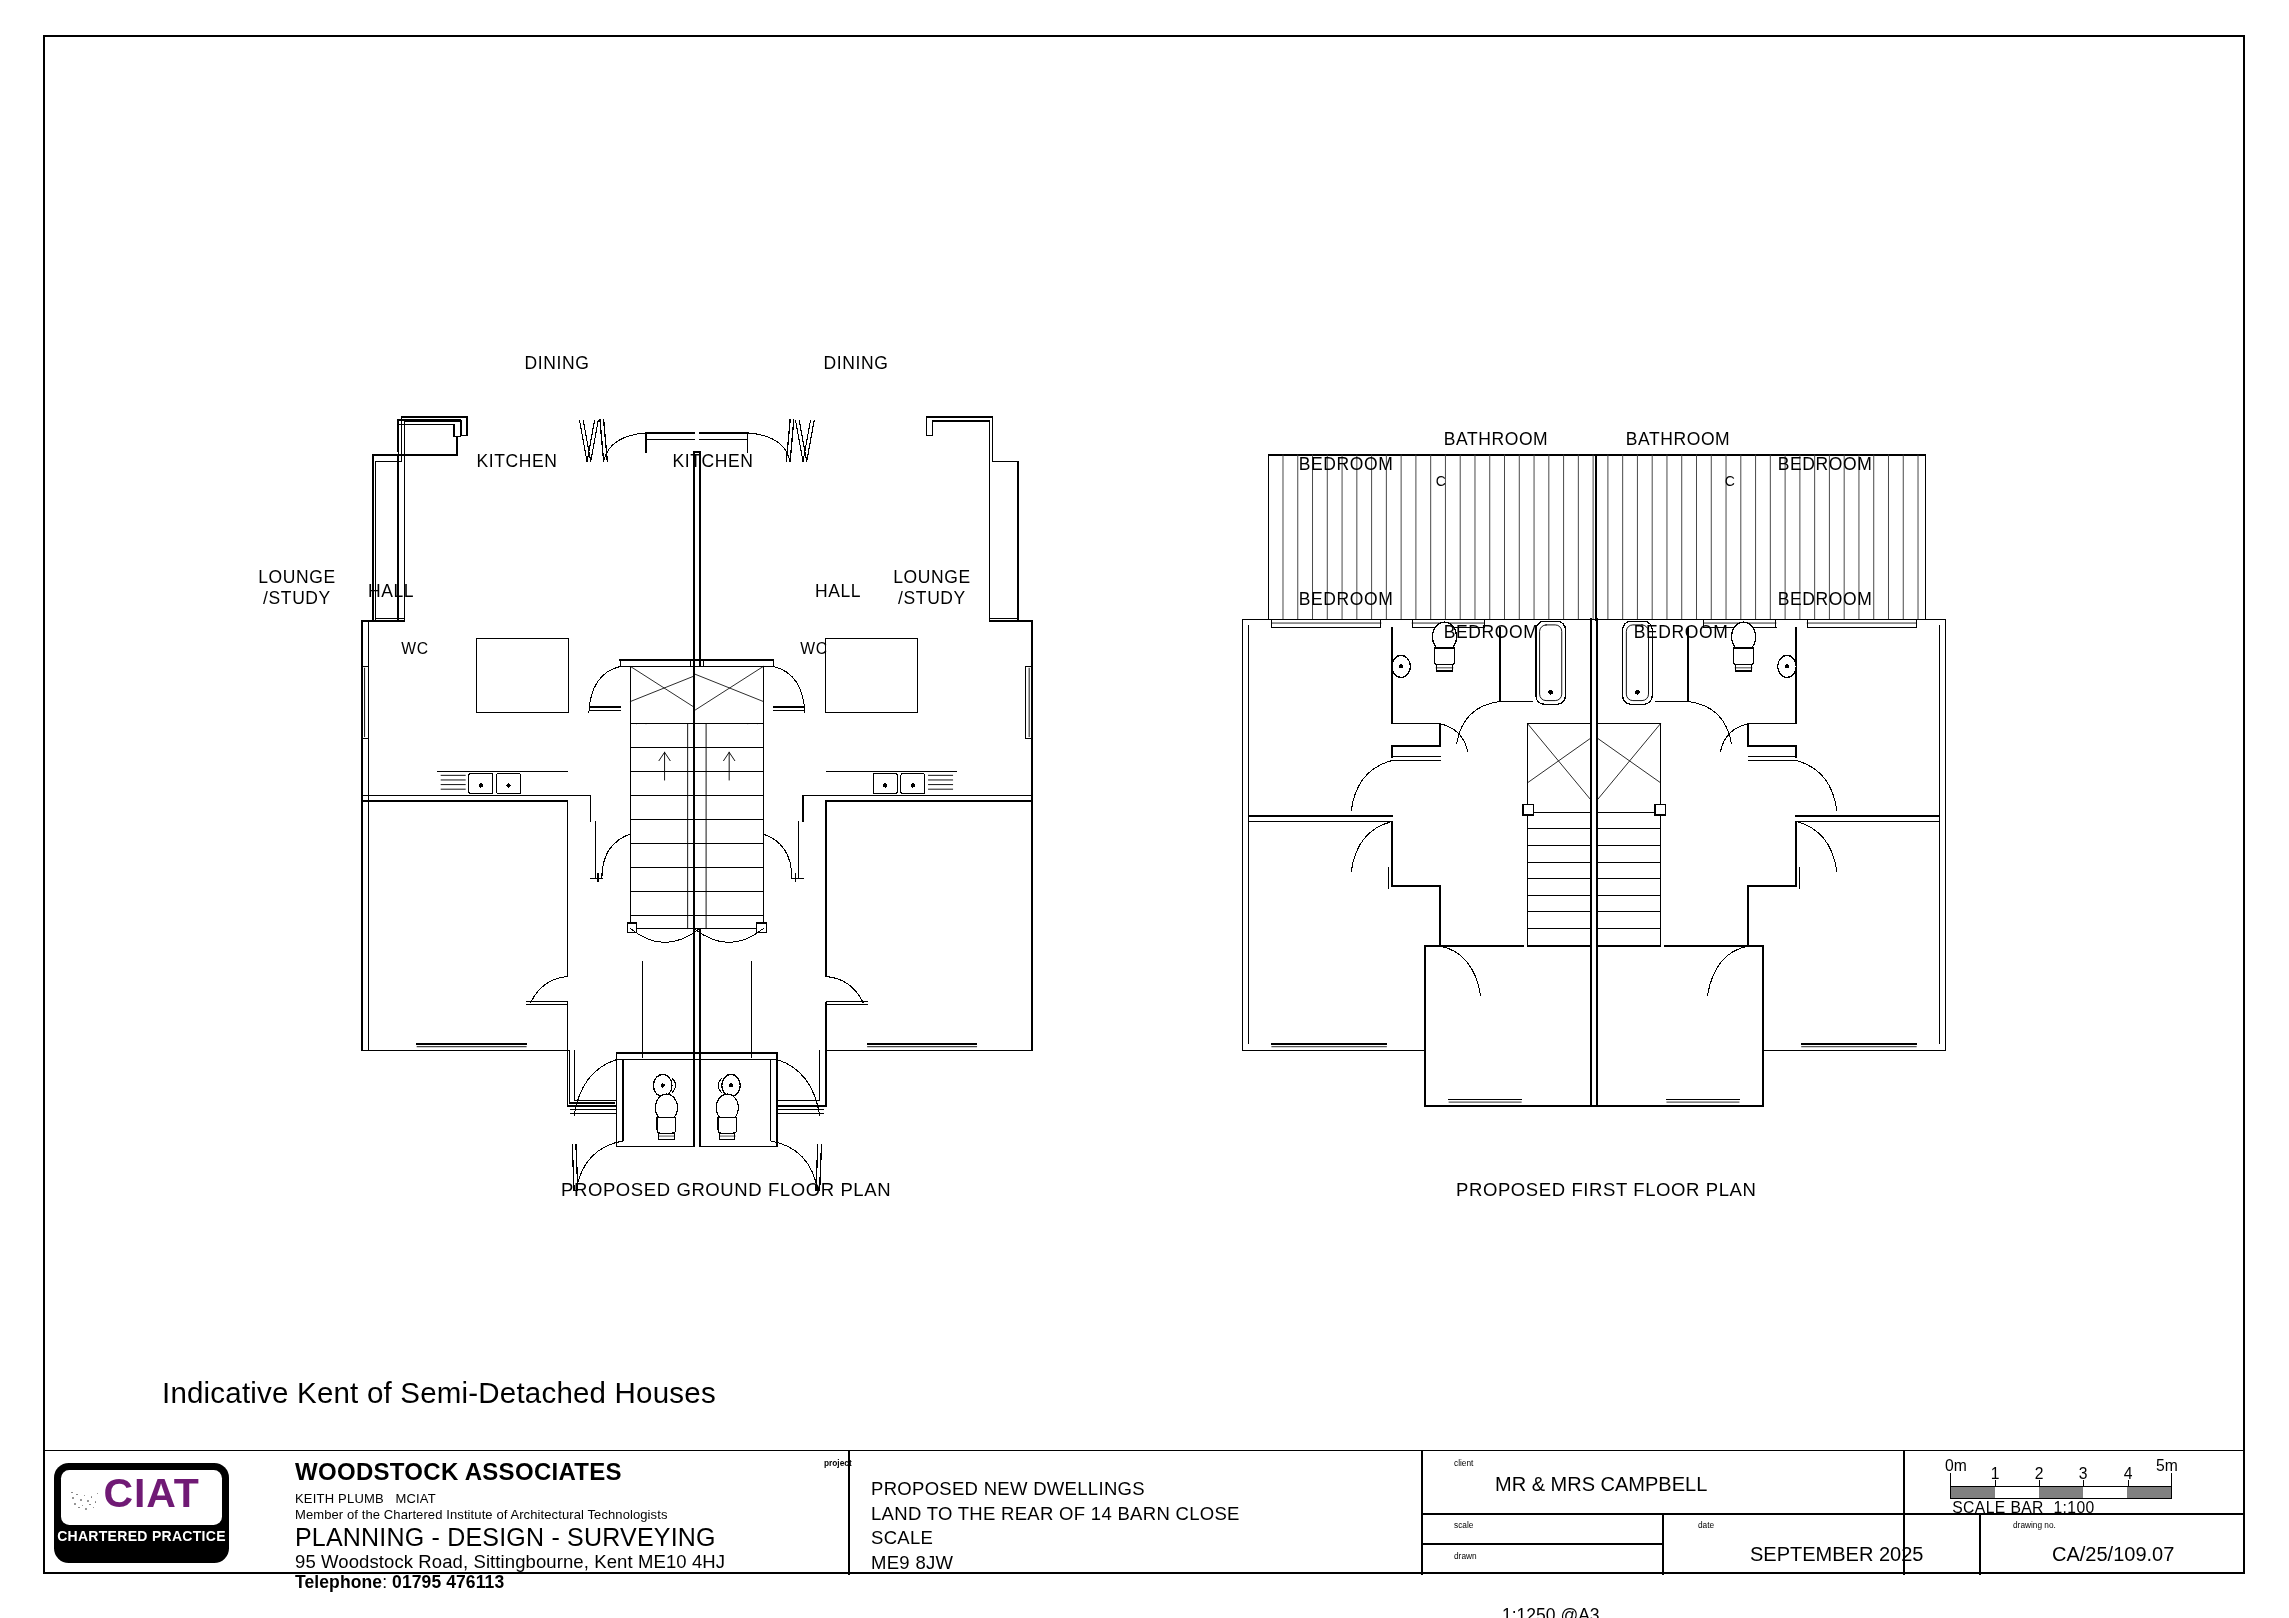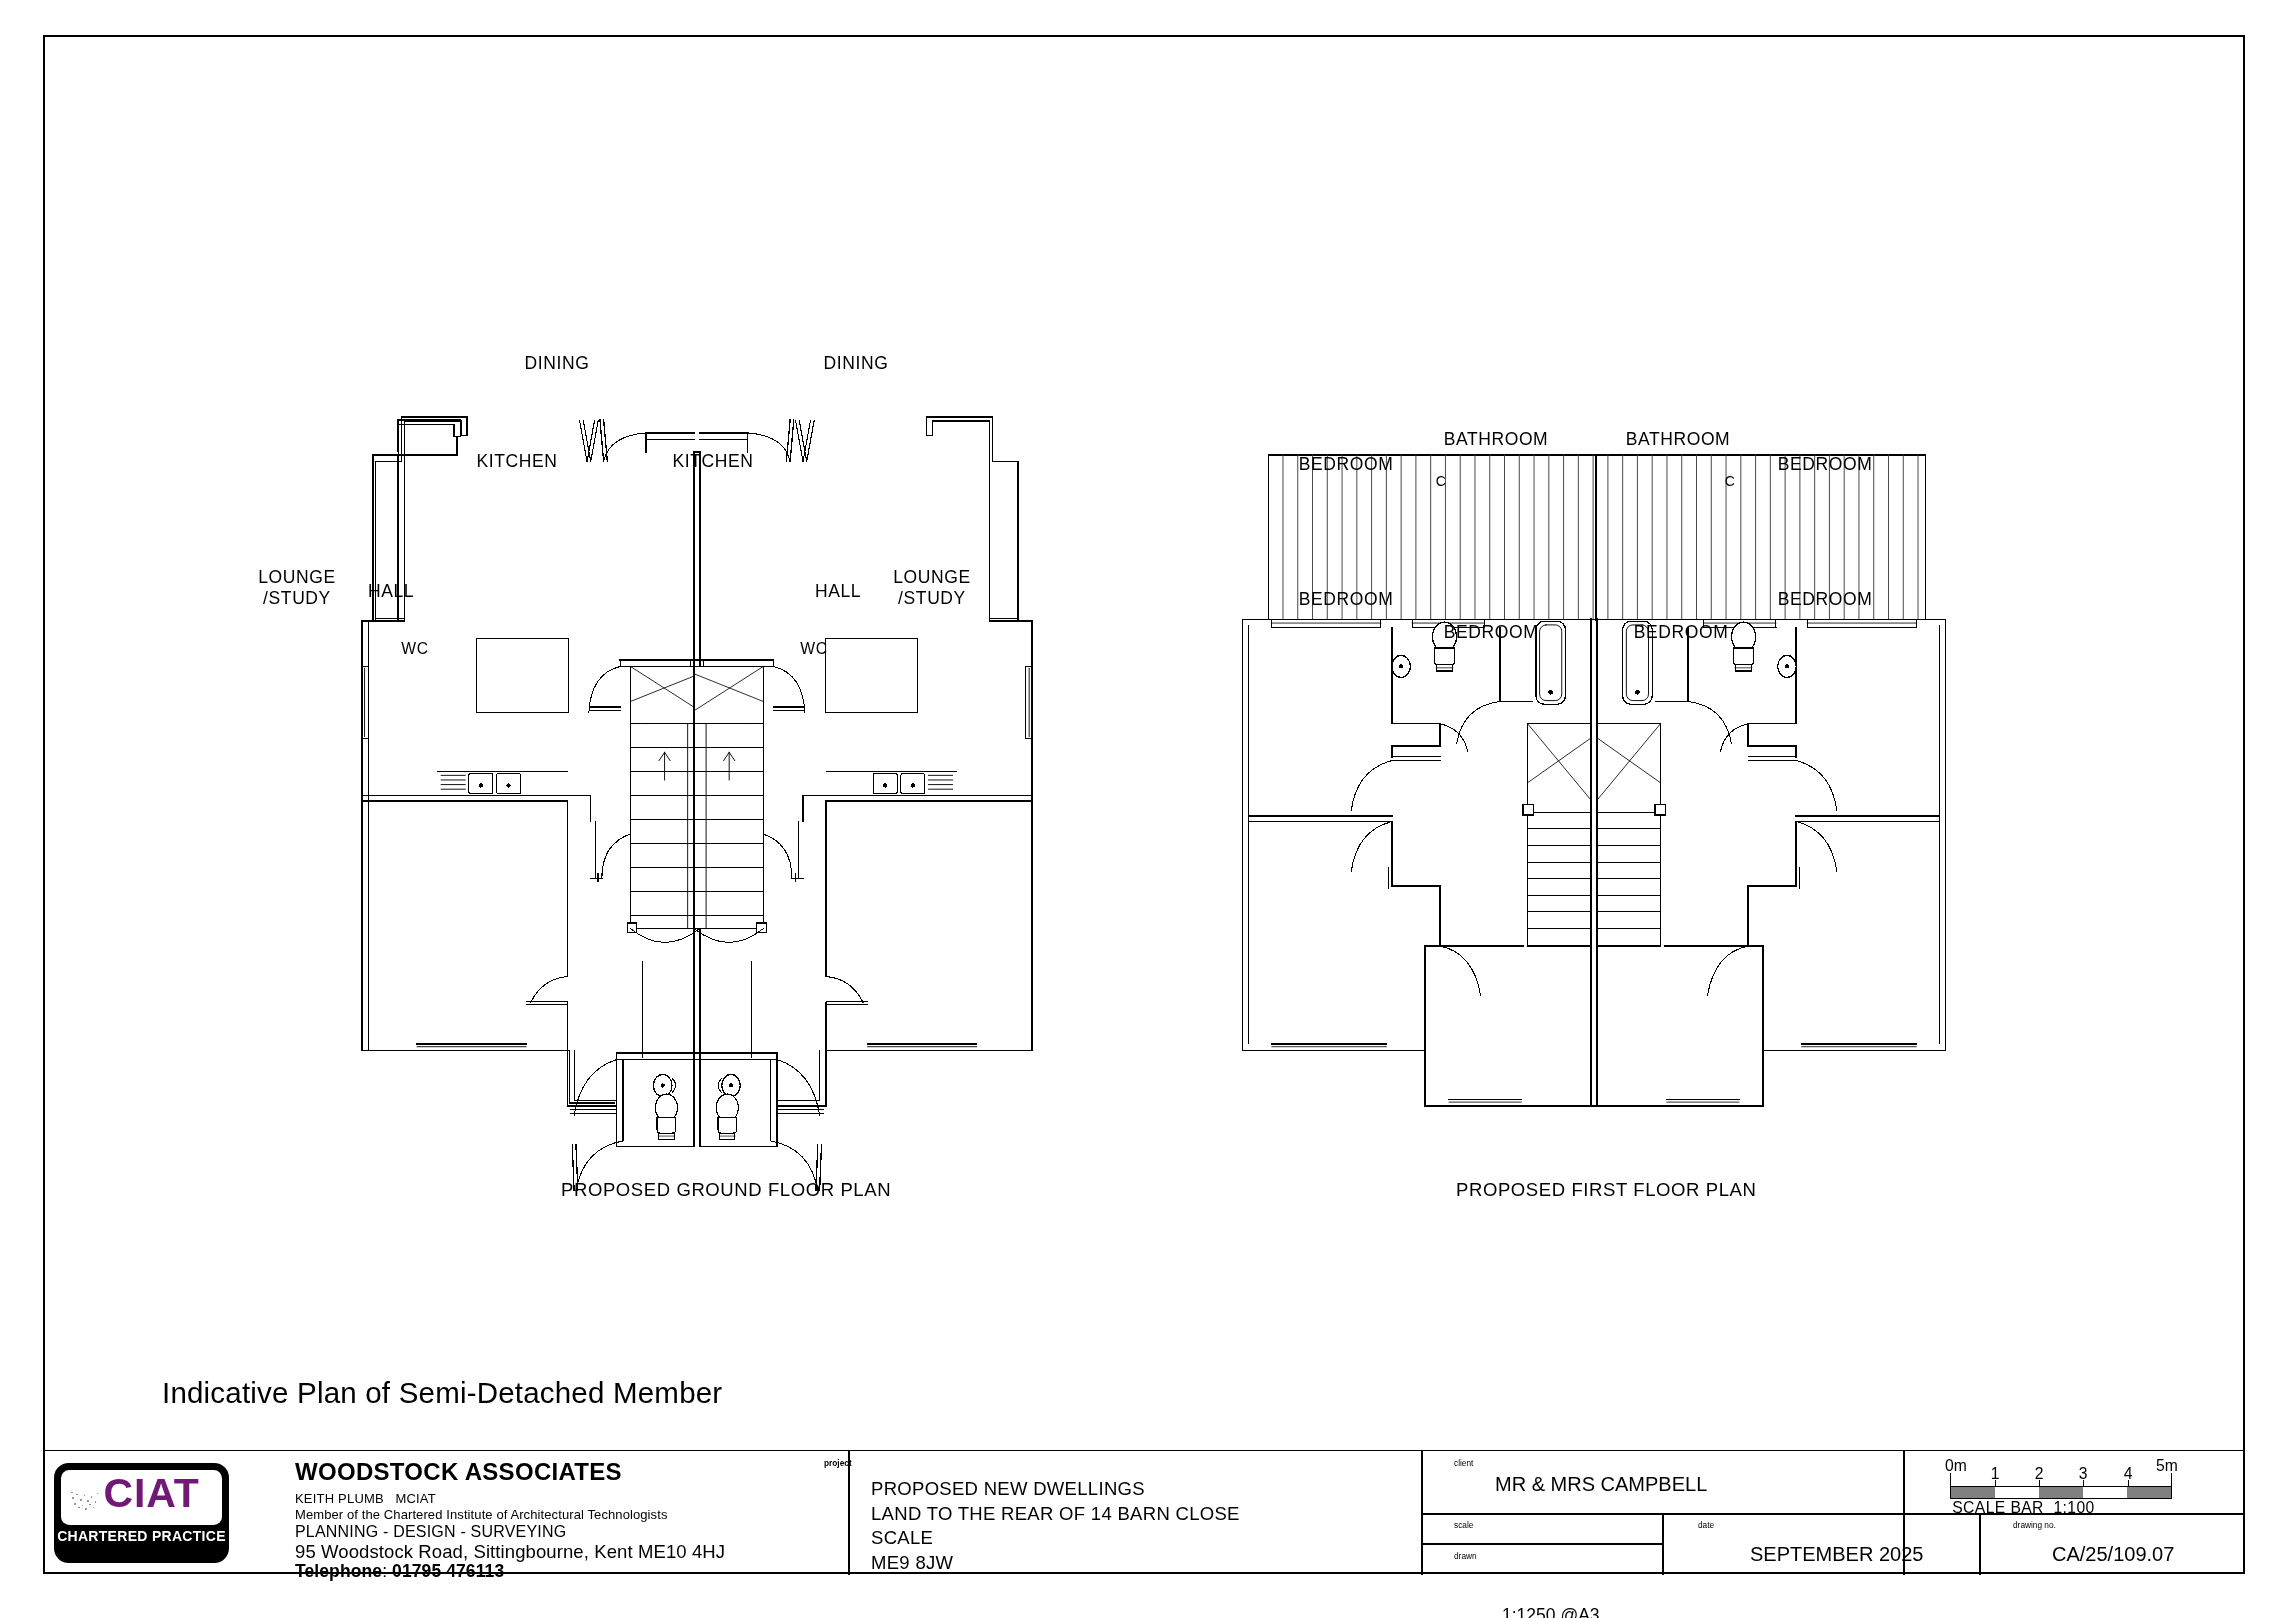--- a/index.html
+++ b/index.html
@@ -48,21 +48,21 @@
   #ciat-dots i{position:absolute;background:#777;width:1.8px;height:1.8px;border-radius:50%;}
   #ciat-sub{position:absolute;left:0;top:65px;width:175px;text-align:center;color:#fff;
             font-size:14px;font-weight:bold;letter-spacing:0.3px;}
 
   
   #company{position:absolute;left:295px;top:1458px;width:517px;line-height:1.14;}
   #co-name{font-size:24px;font-weight:bold;letter-spacing:0.3px;}
   #co-person{font-size:20px;letter-spacing:0.2px;}
   #co-person span{font-size:13px;letter-spacing:0.2px;}
   #co-member{font-size:13px;letter-spacing:0.1px;}
-  #co-services{font-size:16px;letter-spacing:0.2px;}
+  #co-services{font-size:25px;letter-spacing:0.2px;}
   #co-address{font-size:18.5px;letter-spacing:0.1px;}
   #co-tel{font-size:17.5px;letter-spacing:0.1px;}
   #co-tel b{font-weight:bold;}
   #co-tel .lbl{font-weight:bold;}
 
   
   #project-lines{position:absolute;left:871px;top:1477px;font-size:18.5px;line-height:1.33;
                  letter-spacing:0.3px;}
 
   
@@ -552,21 +552,21 @@
 <div class="room-label" style="left:1491px;top:622px;">BEDROOM</div>
 <div class="room-label" style="left:1681px;top:622px;">BEDROOM</div>
 <div class="room-label" style="left:1825px;top:454px;">BEDROOM</div>
 <div class="room-label" style="left:1678px;top:429px;">BATHROOM</div>
 <div class="room-label tiny" style="left:1730px;top:473px;">C</div>
 <div class="room-label" style="left:1825px;top:589px;">BEDROOM</div>
 
 <div class="plan-caption" id="caption-ground">PROPOSED GROUND FLOOR PLAN</div>
 <div class="plan-caption" id="caption-first">PROPOSED FIRST FLOOR PLAN</div>
 
-<div id="sheet-title">Indicative Plan of Semi-Detached Member</div>
+<div id="sheet-title">Indicative Kent of Semi-Detached Houses</div>
 
 <div id="title-block">
 
   <div class="tb-vline" style="left:805px;top:0;height:124px;"></div>
   <div class="tb-vline" style="left:1378px;top:0;height:124px;"></div>
   <div class="tb-vline" style="left:1860px;top:0;height:124px;"></div>
   <div class="tb-vline" style="left:1619px;top:62px;height:62px;"></div>
   <div class="tb-vline" style="left:1936px;top:62px;height:62px;"></div>
 
   <div class="tb-hline" style="left:1378px;top:62px;width:824px;"></div>

